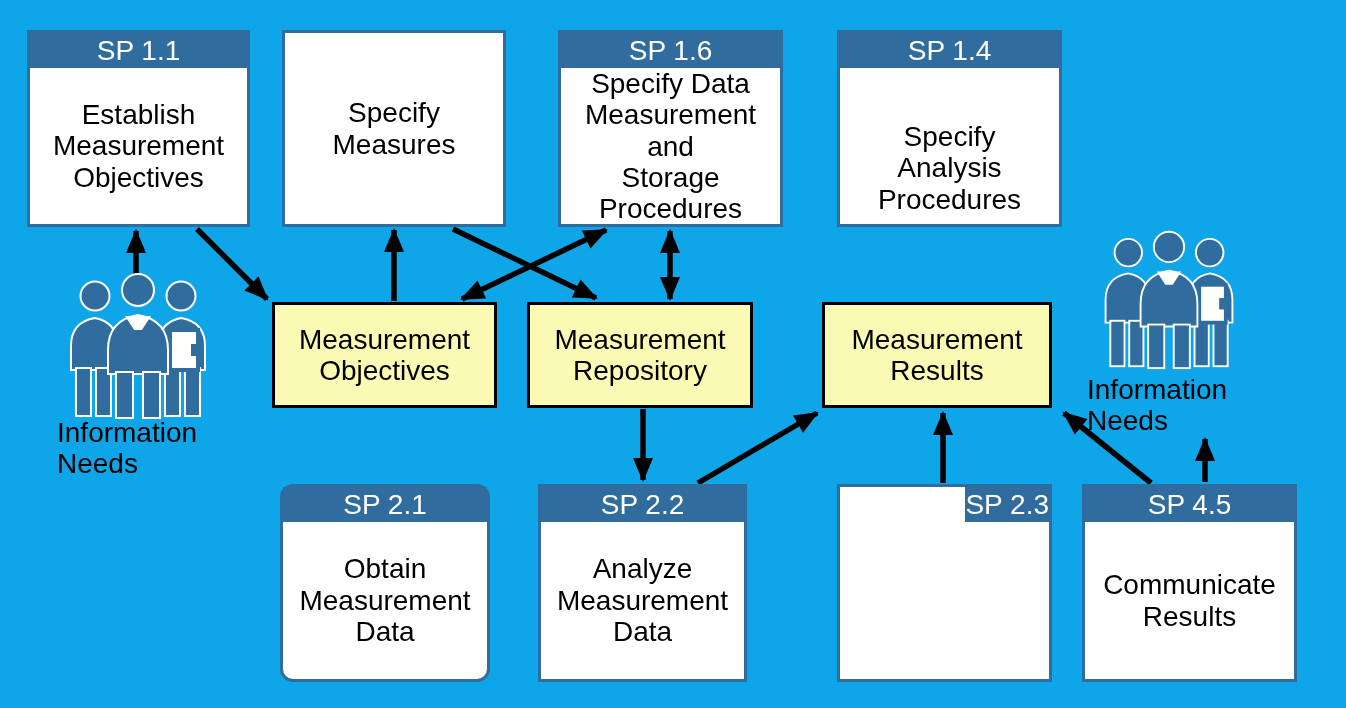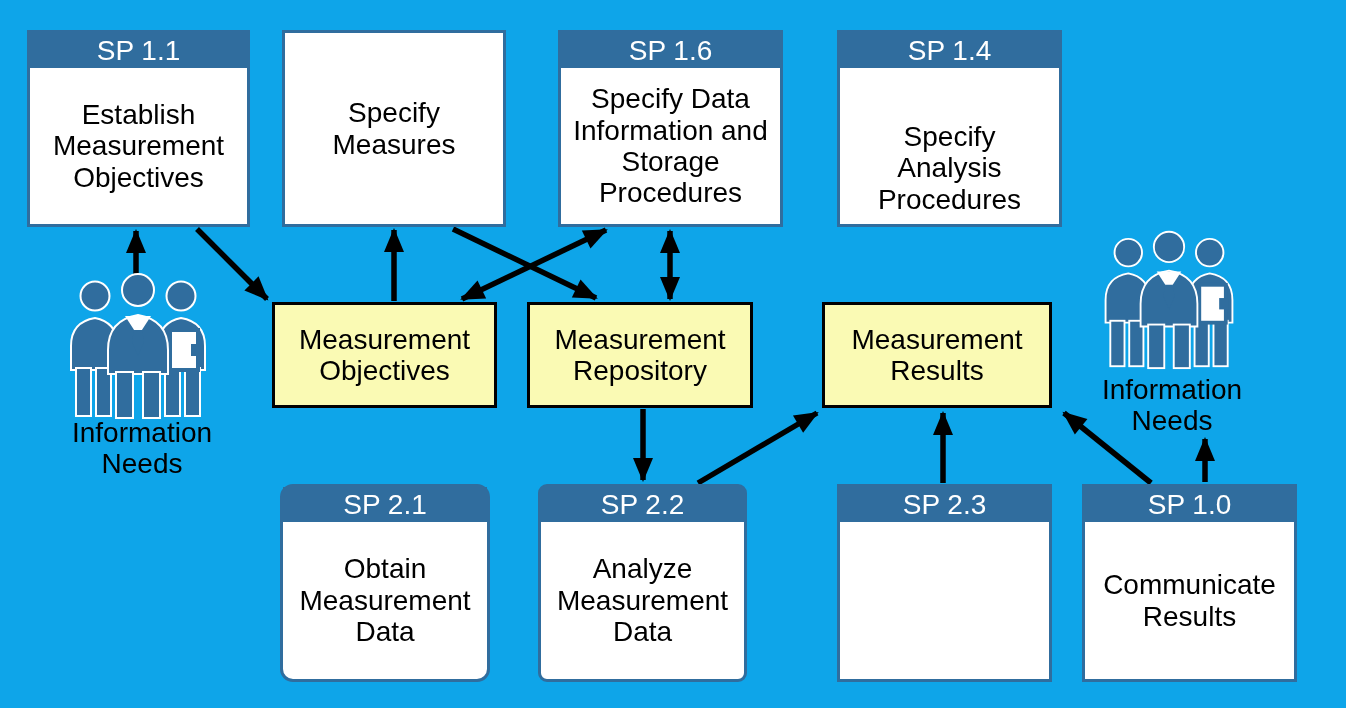--- a/index.html
+++ b/index.html
@@ -31,43 +31,43 @@
     white-space:pre-line;
     padding:0 6px;
   }
   
   .sp11{left:27px;top:30px;width:223px;height:197px;}
   .sp12{left:282px;top:30px;width:224px;height:197px;}
   .sp13{left:558px;top:30px;width:225px;height:197px;}
   .sp14{left:837px;top:30px;width:225px;height:197px;gap:44px;}
   
   .sp21{left:280px;top:484px;width:210px;height:198px;border-radius:13px;}
-  .sp22{left:538px;top:484px;width:209px;height:198px;border-radius:9px;}
-  .sp23{left:837px;top:484px;width:215px;height:198px;}
+  .sp22{left:538px;top:484px;width:209px;height:198px;}
+  .sp23{left:837px;top:484px;width:215px;height:198px;align-items:flex-end;}
   .sp24{left:1082px;top:484px;width:215px;height:198px;}
   
   .store-box{
     position:absolute;
     border:3px solid #000000;
     background:#fafab4;
     display:flex;align-items:center;justify-content:center;
     text-align:center;color:#000000;
     font-size:28px;line-height:1.12;
     white-space:pre-line;
     box-sizing:border-box;
   }
   .store-objectives{left:272px;top:302px;width:225px;height:106px;}
   .store-repository{left:527px;top:302px;width:226px;height:106px;}
   .store-results{left:822px;top:302px;width:230px;height:106px;}
   
   .actor-icon{position:absolute;}
   .actor-icon-left{left:63px;top:270px;width:150px;height:150px;}
   .actor-icon-right{left:1098px;top:228px;width:142px;height:142px;}
   .actor-label{
-    position:absolute;text-align:center;color:#000000;
+    position:absolute;text-align:left;color:#000000;
     font-size:28px;line-height:1.12;white-space:pre-line;
   }
   .actor-label-left{left:57px;top:417px;width:170px;}
   .actor-label-right{left:1087px;top:374px;width:170px;}
   
   .arrows{position:absolute;left:0;top:0;width:1346px;height:708px;pointer-events:none;}
   .arrows line{stroke:#000000;stroke-width:5.5px;}
 </style>
 </head>
 <body>
@@ -99,21 +99,21 @@
 Measurement
 Objectives</div>
   </div>
   <div class="sp-box sp12">
     <div class="sp-body">Specify
 Measures</div>
   </div>
   <div class="sp-box sp13">
     <div class="sp-head">SP 1.6</div>
     <div class="sp-body">Specify Data
-Information and
+Measurement and
 Storage
 Procedures</div>
   </div>
   <div class="sp-box sp14">
     <div class="sp-head">SP 1.4</div>
     <div class="sp-body">Specify
 Analysis
 Procedures</div>
   </div>
 
@@ -126,21 +126,21 @@
   <div class="sp-box sp22">
     <div class="sp-head">SP 2.2</div>
     <div class="sp-body">Analyze
 Measurement
 Data</div>
   </div>
   <div class="sp-box sp23">
     <div class="sp-head">SP 2.3</div>
   </div>
   <div class="sp-box sp24">
-    <div class="sp-head">SP 1.0</div>
+    <div class="sp-head">SP 4.5</div>
     <div class="sp-body">Communicate
 Results</div>
   </div>
 
   <div class="store-box store-objectives">Measurement
 Objectives</div>
   <div class="store-box store-repository">Measurement
 Repository</div>
   <div class="store-box store-results">Measurement
 Results</div>

